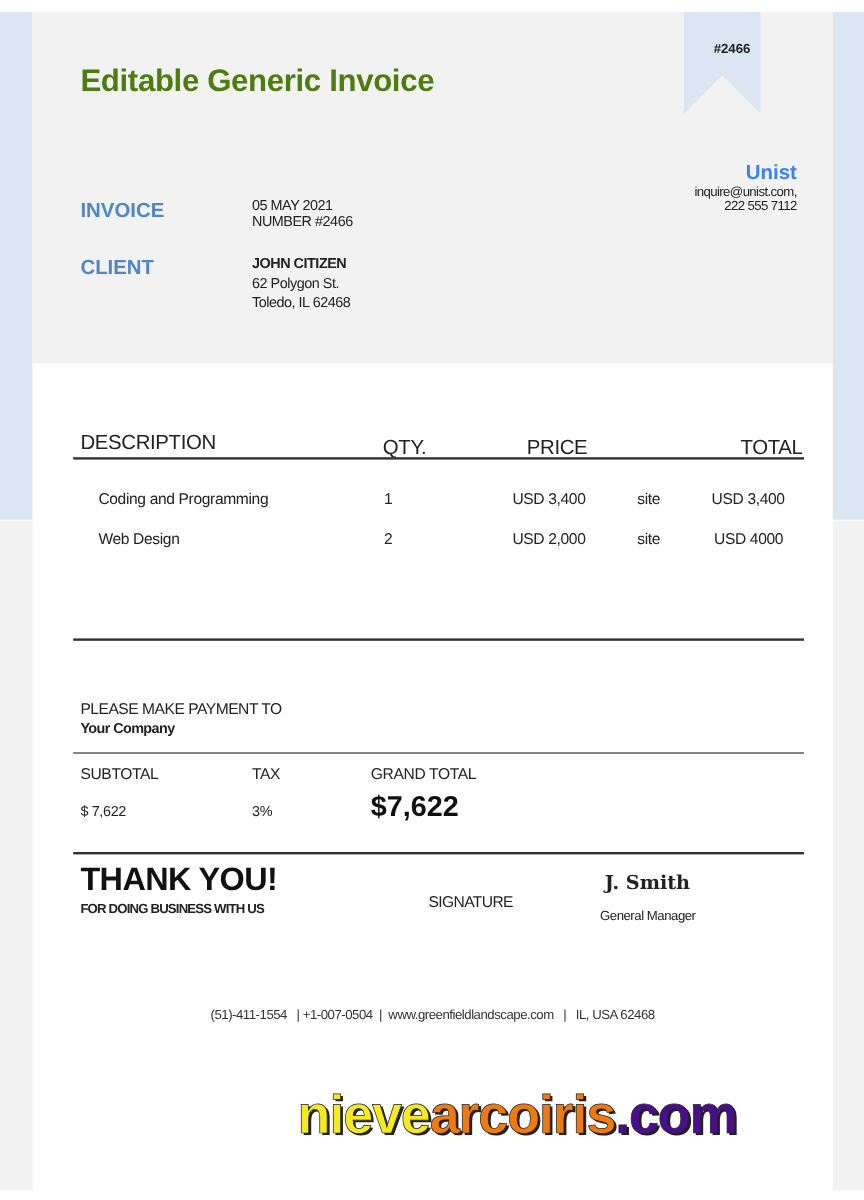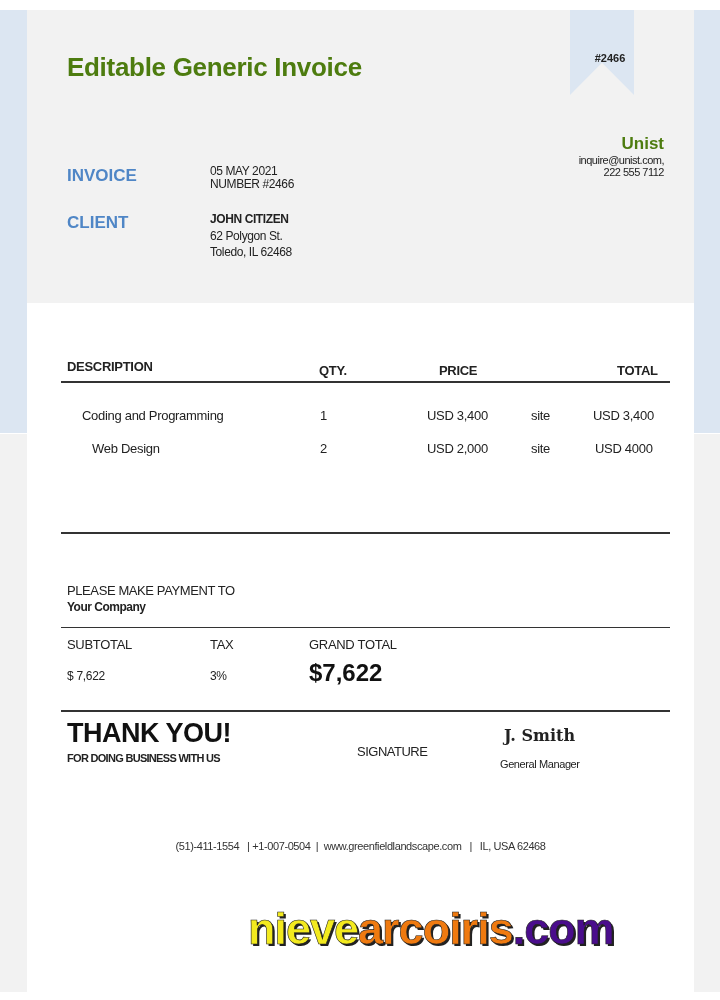--- a/index.html
+++ b/index.html
@@ -9,30 +9,30 @@
   .bg-blue { position: absolute; left: 0; top: 10px; width: 720px; height: 423px; background: #dce6f2; }
   .bg-gray { position: absolute; left: 0; top: 434px; width: 720px; height: 558px; background: #f2f2f2; }
 
   .page { position: absolute; left: 27px; top: 10px; width: 667px; height: 982px; background: #ffffff; }
   .header { position: absolute; left: 0; top: 0; width: 667px; height: 293px; background: #f2f2f2; }
 
   .title { position: absolute; left: 40px; top: 42px; font-size: 26px; font-weight: bold; color: #4d7c0f; letter-spacing: -0.3px; }
 
   .ribbon { position: absolute; left: 543px; top: 0; width: 64px; height: 85px; background: #dce6f2;
             clip-path: polygon(0 0, 100% 0, 100% 100%, 50% 62%, 0 100%); }
-  .ribbon-num { position: absolute; left: 543px; top: 42px; width: 80px; text-align: center; font-size: 11px; font-weight: bold; color: #222; }
+  .ribbon-num { position: absolute; left: 543px; top: 25px; width: 80px; text-align: center; font-size: 11px; font-weight: bold; color: #222; }
 
   .lbl-blue { position: absolute; font-size: 17px; font-weight: bold; color: #4f86c6; }
   .small { position: absolute; font-size: 12px; line-height: 13px; color: #222; letter-spacing: -0.4px; }
 
   .company { position: absolute; right: 30px; top: 124px; text-align: right; }
-  .company-name { font-size: 17px; font-weight: bold; color: #4d7c0f; }
+  .company-name { font-size: 17px; font-weight: bold; color: #3b82f6; }
   .company-line { font-size: 11px; line-height: 12px; letter-spacing: -0.5px; color: #222; }
 
-  .th { position: absolute; top: 349px; font-size: 13px; color: #222; letter-spacing: -0.3px; font-weight: bold; }
+  .th { position: absolute; top: 349px; font-size: 17px; color: #222; letter-spacing: -0.3px; }
   .rule { position: absolute; left: 34px; width: 609px; background: #333; }
 
   .cell { position: absolute; font-size: 13px; color: #222; letter-spacing: -0.3px; }
 
   .pay-label { position: absolute; left: 40px; top: 573px; font-size: 13px; letter-spacing: -0.4px; }
   .pay-name { position: absolute; left: 40px; top: 590px; font-size: 12px; font-weight: bold; letter-spacing: -0.5px; }
 
   .tot-h { position: absolute; top: 627px; font-size: 13px; letter-spacing: -0.3px; }
   .tot-v { position: absolute; top: 659px; font-size: 12px; letter-spacing: -0.3px; }
   .grand { position: absolute; left: 282px; top: 649px; font-size: 24px; font-weight: bold; color: #111; }
@@ -86,21 +86,21 @@
   <div class="rule" style="top:371px; height:1.5px;"></div>
 
   <div>
     <div class="cell" style="left:55px; top:398px;">Coding and Programming</div>
     <div class="cell" style="left:293px; top:398px;">1</div>
     <div class="cell" style="left:400px; top:398px;">USD 3,400</div>
     <div class="cell" style="left:504px; top:398px;">site</div>
     <div class="cell" style="left:566px; top:398px;">USD 3,400</div>
   </div>
   <div>
-    <div class="cell" style="left:55px; top:431px;margin-left:10px;">Web Design</div>
+    <div class="cell" style="left:55px; top:431px;">Web Design</div>
     <div class="cell" style="left:293px; top:431px;">2</div>
     <div class="cell" style="left:400px; top:431px;">USD 2,000</div>
     <div class="cell" style="left:504px; top:431px;">site</div>
     <div class="cell" style="left:568px; top:431px;">USD 4000</div>
   </div>
 
   <div class="rule" style="top:522px; height:2px;"></div>
 
   <div class="pay-label">PLEASE MAKE PAYMENT TO</div>
   <div class="pay-name">Your Company</div>

